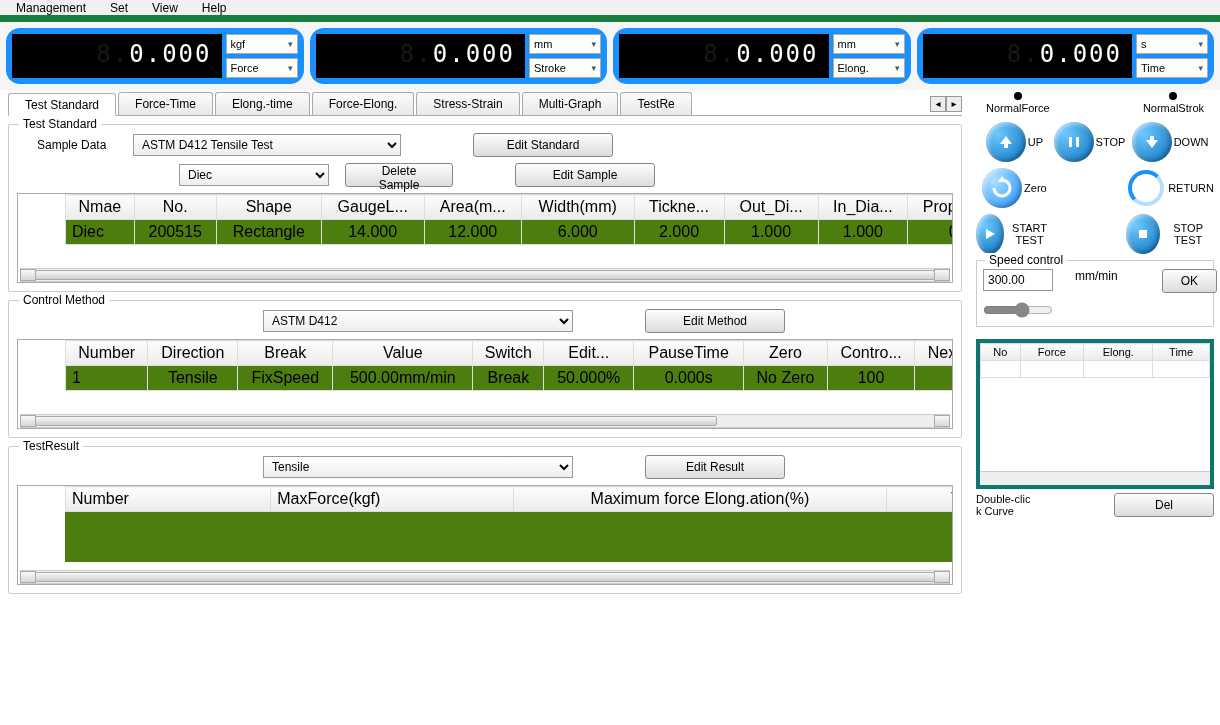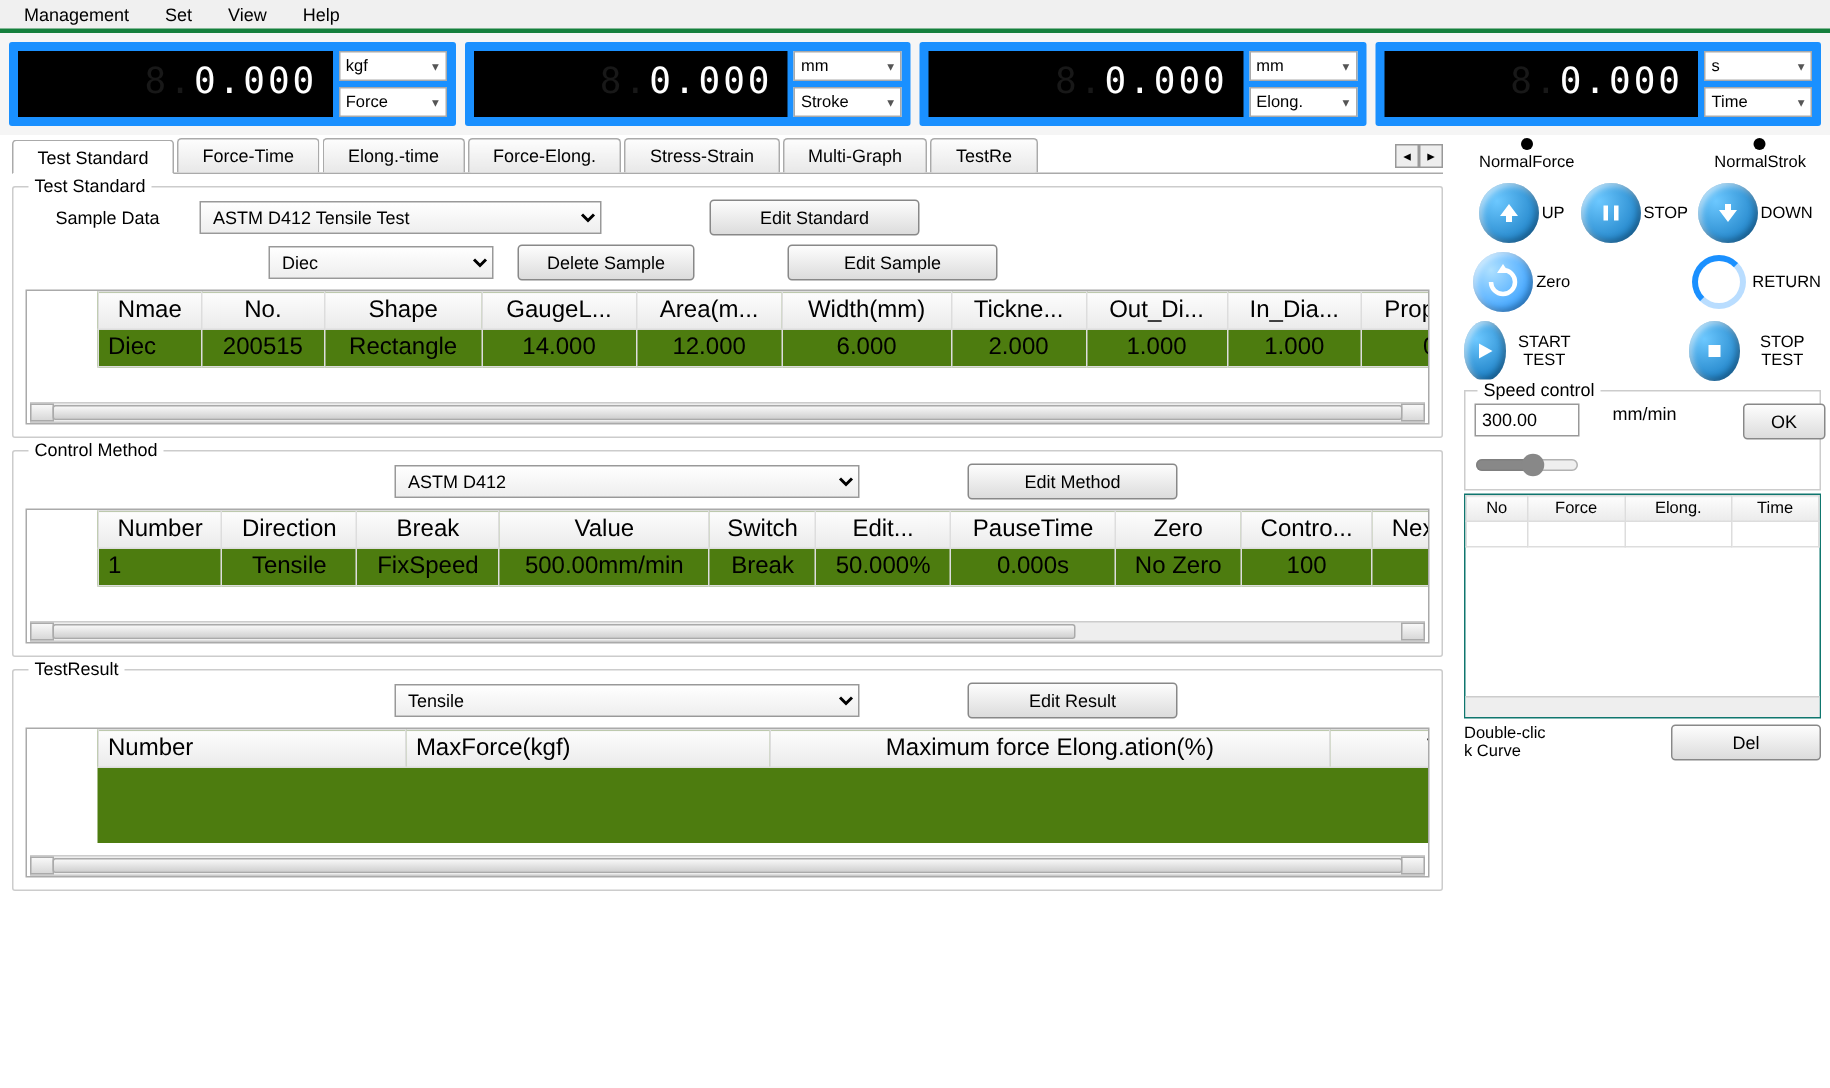--- a/index.html
+++ b/index.html
@@ -1,24 +1,24 @@
 <!DOCTYPE html>
 <html><head>
 <meta charset="utf-8">
 <style>
 * { box-sizing: border-box; margin: 0; padding: 0; }
 body { font-family: "SimSun", "MS Sans Serif", Tahoma, sans-serif; font-size: 12px; background: #fff; width: 1220px; height: 725px; overflow: hidden; }
 
 
-.menubar { height: 22px; background: #f0f0f0; display: flex; align-items: center; padding: 0 4px; border-bottom: 3px solid #15803d; }
+.menubar { height: 22px; background: #f0f0f0; display: flex; align-items: center; padding: 0 4px; border-bottom: 7px solid #15803d; }
 .menubar span { padding: 2px 12px; cursor: pointer; }
 
 
 .meters { display: flex; gap: 6px; padding: 6px; background: #f5f5f5; }
-.meter { flex: 1; background: #1a90ff; padding: 6px; display: flex; gap: 4px; align-items: stretch; border-radius: 2px; }
+.meter { flex: 1; background: #1a90ff; padding: 6px; display: flex; gap: 4px; align-items: stretch; border-radius: 14px; }
 .meter:last-child .lcd { min-width: 140px; }
 .lcd { flex: 1; background: #000; color: #fff; font-family: "DS-Digital", monospace; font-size: 24px; letter-spacing: 2px; text-align: right; padding: 6px 10px; min-width: 150px; position: relative; }
 .lcd::before { content: "8.8.8.8"; position: absolute; left: 10px; right: 10px; text-align: right; color: #181818; letter-spacing: 2px; }
 .lcd span { position: relative; }
 .meter-combos { display: flex; flex-direction: column; gap: 4px; width: 72px; }
 .combo { background: #fff; border: 1px solid #aaa; height: 20px; display: flex; align-items: center; justify-content: space-between; padding: 0 4px; font-size: 11px; }
 .combo::after { content: "▾"; font-size: 9px; color: #555; }
 
 
 .main { display: flex; height: calc(725px - 22px - 90px); }
@@ -64,21 +64,21 @@
 .iconbtn.alt { background: radial-gradient(circle at 30% 30%, #aee0ff, #1a90ff); }
 .iconbtn.loading { background:#fff; border:0; box-shadow:none; }
 .spinner { width:36px; height:36px; border-radius:50%; border:4px solid #1a90ff; border-right-color: rgba(26,144,255,.3); border-bottom-color: rgba(26,144,255,.3); }
 
 .speed { border:1px solid #ccc; margin-top:6px; padding:8px 6px 2px 6px; position:relative; }
 .speed .legend { position:absolute; top:-8px; left:8px; background:#fff; padding:0 4px; font-size:12px; }
 .speed .row2 { display:flex; align-items:flex-start; gap:22px; }
 .speed input { width:70px; height:22px; border:1px solid #999; padding:0 4px; font-size:12px; }
 .slider { width:100%; margin-top:6px; accent-color:#888; }
 
-.resgrid { border:1px solid #0f766e; height:150px; margin-top:2px; position:relative; }
+.resgrid { border:4px solid #0f766e; height:150px; margin-top:12px; position:relative; }
 .resgrid table { width:100%; border-collapse:collapse; font-size:11px; }
 .resgrid th, .resgrid td { border:1px solid #ddd; padding:2px 4px; text-align:center; background:#fff; }
 .resgrid th { background:linear-gradient(#fdfdfd,#ebebeb); font-weight:normal; }
 .resgrid .hscroll { position:absolute; bottom:0; left:0; right:0; height:14px; background:#eee; border-top:1px solid #ccc; }
 
 .bottom { display:flex; align-items:center; gap:8px; margin-top:4px; }
 .bottom .dc { font-size:11px; line-height:1.1; }
 </style>
 </head>
 <body>
@@ -165,21 +165,21 @@
         <div style="width:40px"></div>
         <button class="win" style="width:140px">Edit Standard</button>
       </div>
 
       <div class="row">
         <div class="label"></div>
         <div style="width:30px"></div>
         <select class="win" style="width:150px">
           <option>Diec</option>
         </select>
-        <button class="win" style="width:118px">Delete Sample</button>
+        <button class="win" style="width:108px">Delete Sample</button>
         <div style="width:30px"></div>
         <button class="win" style="width:140px">Edit Sample</button>
       </div>
 
       <div class="gridwrap">
         <table class="grid">
           <thead>
               <tr>
             <th>Nmae</th>
             <th>No.</th>

